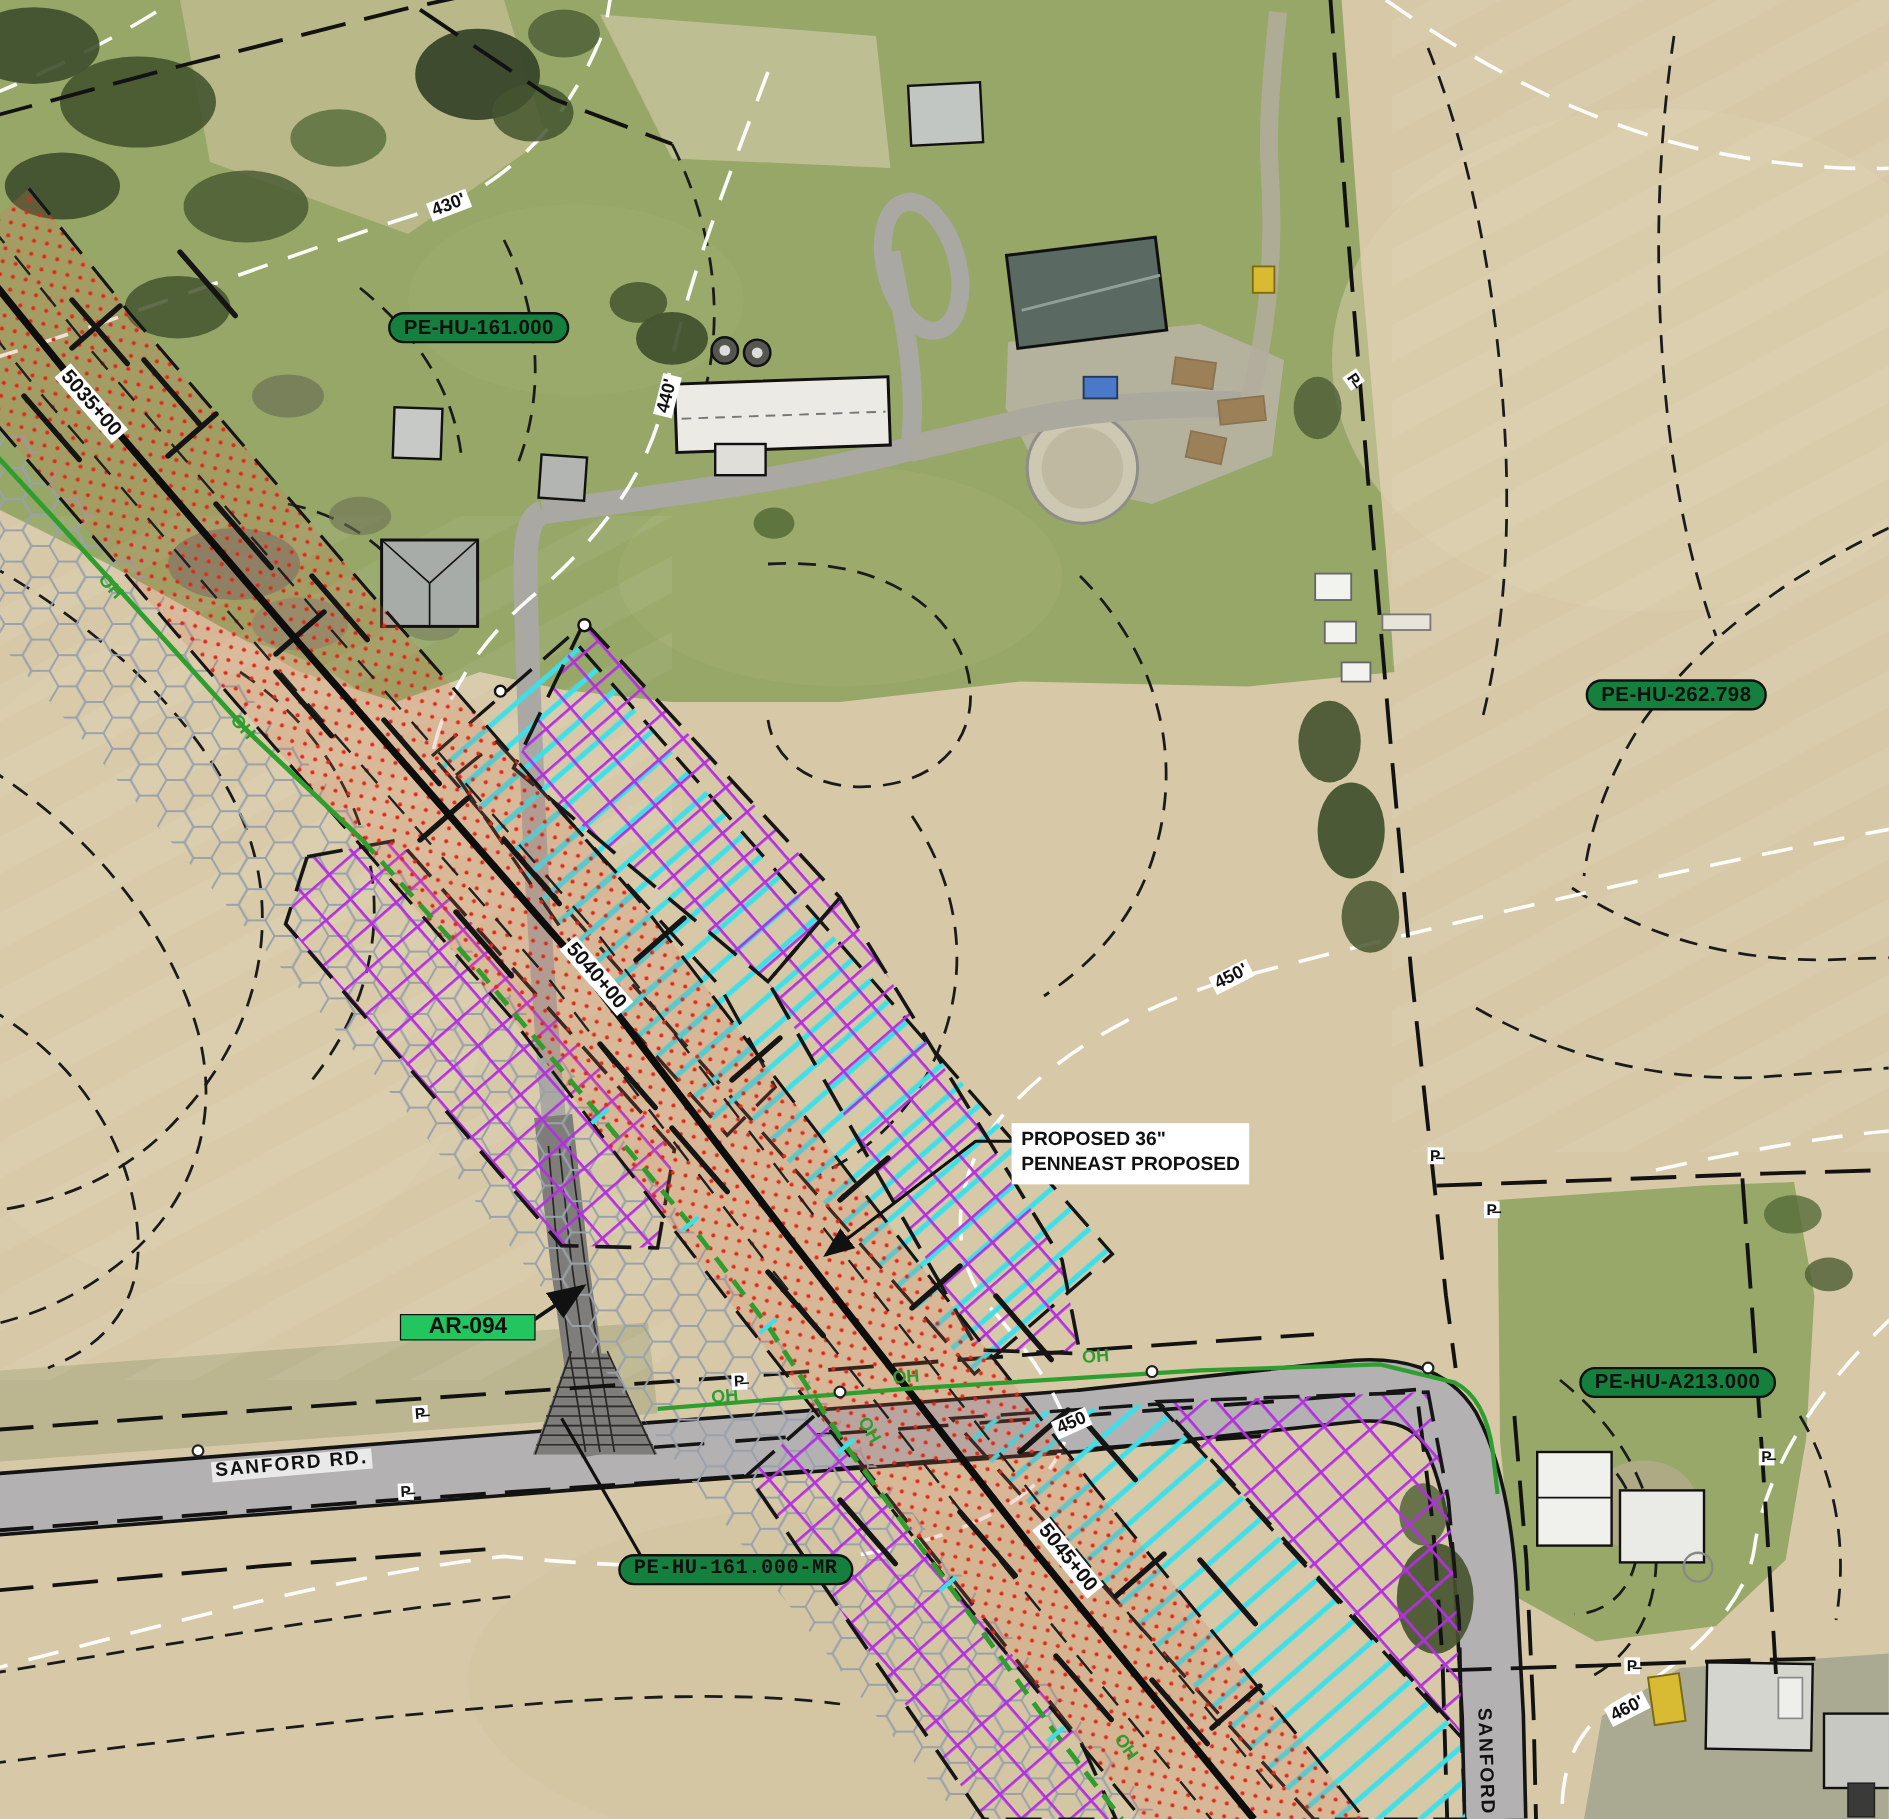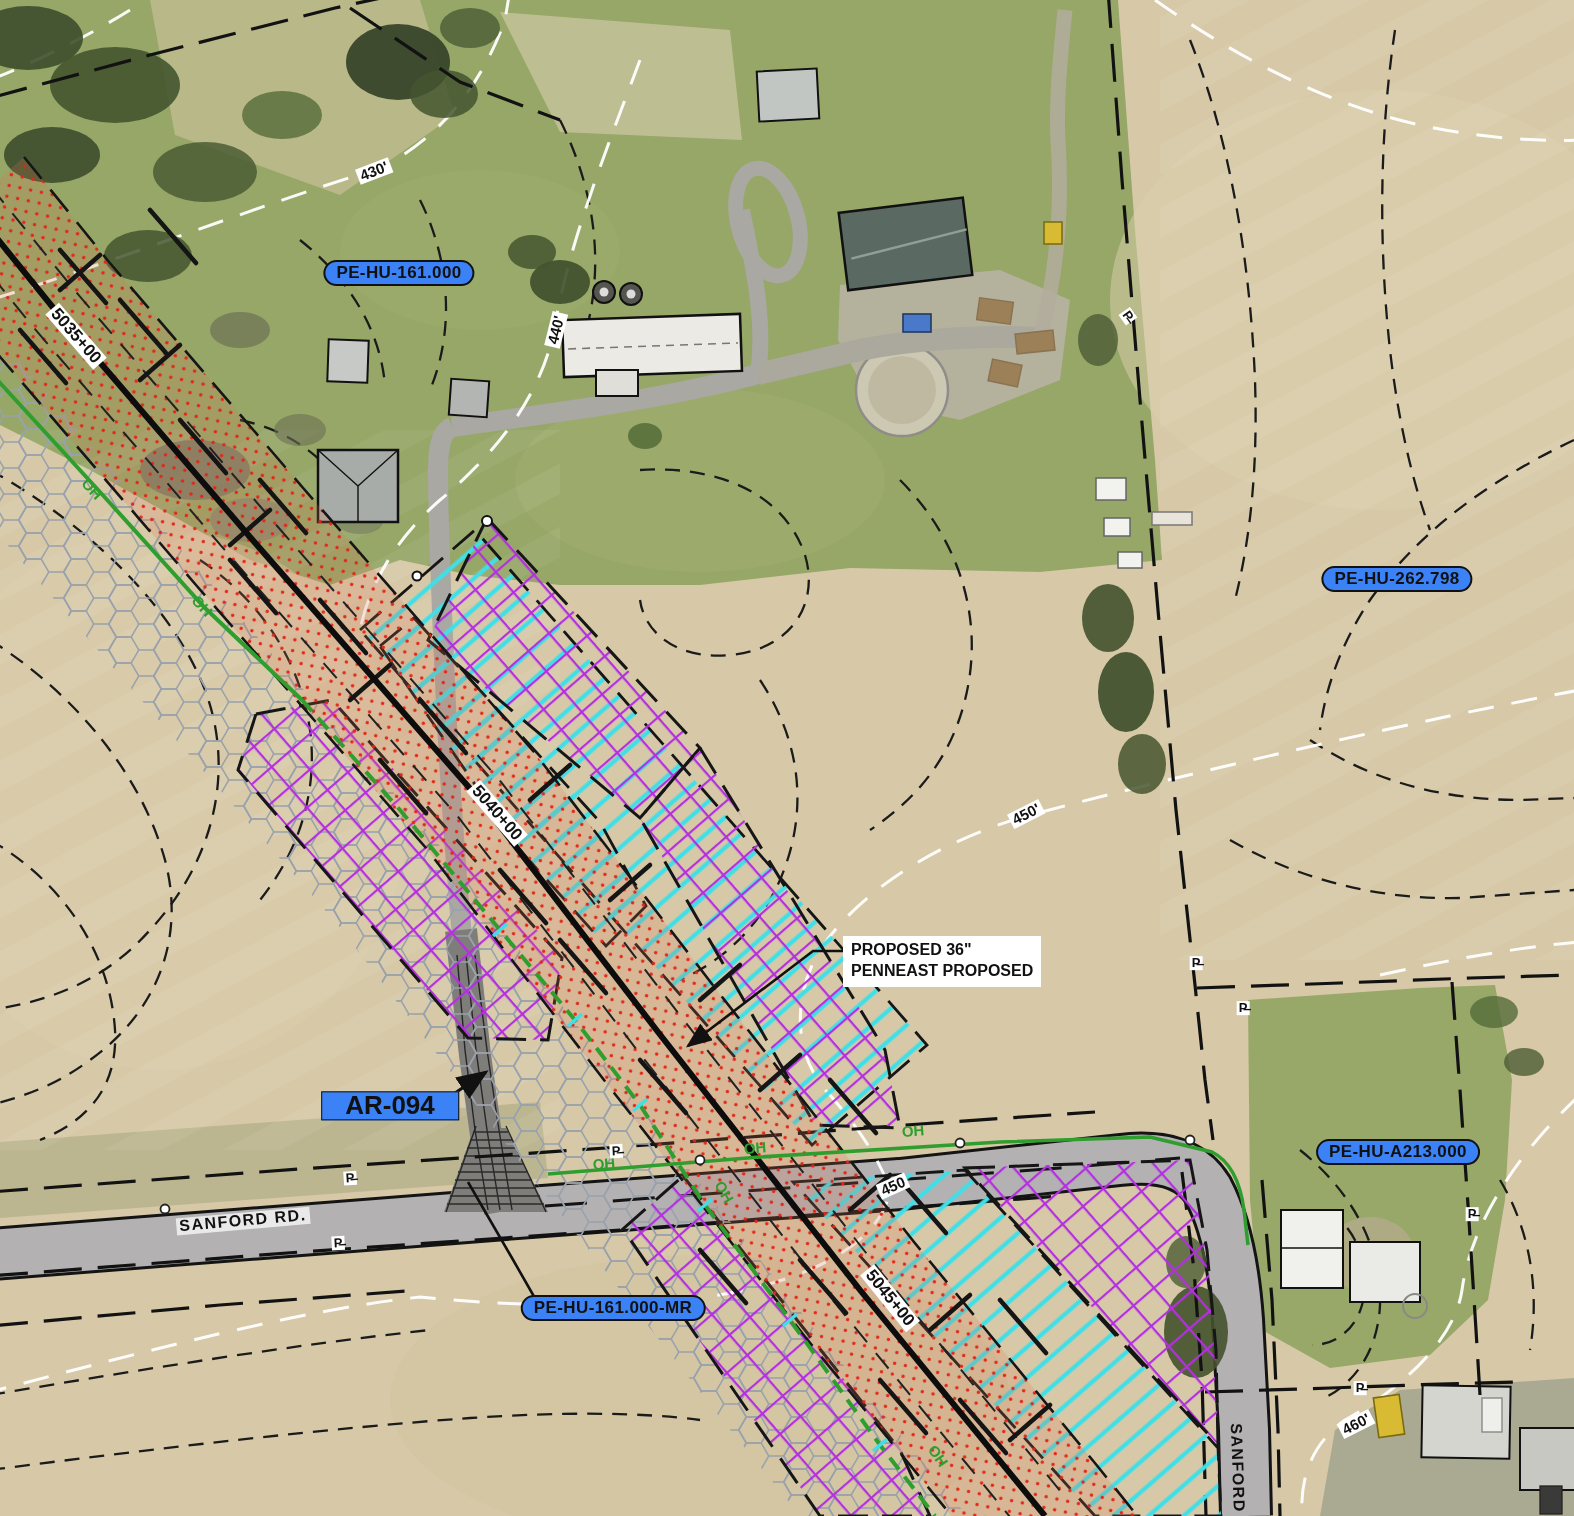--- a/index.html
+++ b/index.html
@@ -1,29 +1,29 @@
 <!DOCTYPE html>
 <html><head>
 <meta charset="utf-8">
 <style>
   html,body{margin:0;padding:0;background:#d7c9a7;}
   #stage{position:relative;width:1574px;height:1516px;overflow:hidden;
          font-family:"Liberation Sans",sans-serif;}
   #scene{position:absolute;left:0;top:0;}
   .lbl{position:absolute;white-space:nowrap;color:#111;
        transform:translate(-50%,-50%);line-height:1.05;}
-  .pill{background:#3b82f6;border:2px solid #111;border-radius:14px;
+  .pill{background:#15803d;border:2px solid #111;border-radius:14px;
         padding:2px 11px;font-size:17px;font-weight:600;letter-spacing:.4px;}
   .station{background:#fff;padding:0 3px;font-size:17px;font-weight:600;}
   .contour{background:#fff;padding:0 3px;font-size:15px;font-weight:600;}
   .roadname{background:rgba(255,255,255,.72);padding:0 3px;font-size:16px;
         font-weight:600;letter-spacing:1.5px;}
   .oh{color:#2f9e2f;font-size:15px;font-weight:700;}
   .pl{background:#fff;padding:0 2px;font-size:13px;font-weight:700;}
-  .ar{background:#3b82f6;border:1.5px solid #111;padding:0 23px;font-size:26px;font-weight:600;}
+  .ar{background:#22c55e;border:1.5px solid #111;padding:0 23px;font-size:19px;font-weight:600;}
   .callout{position:absolute;background:#fff;padding:4px 8px 5px 8px;font-size:16px;
         font-weight:700;line-height:1.3;transform:none;color:#111;}
 </style>
 </head>
 <body>
 
 <div id="stage">
 <svg id="scene" width="1574" height="1516" viewBox="0 0 1574 1516" xmlns="http://www.w3.org/2000/svg">
   <defs>
     <pattern id="redDots" width="11" height="11" patternUnits="userSpaceOnUse" patternTransform="rotate(12)">
@@ -309,21 +309,21 @@
   <g fill="none" stroke="#111" stroke-width="2.6">
     <path d="M468,1182 L512,1258 L536,1300"></path>
     <path d="M845,951 L813,951 L688,1046" marker-end="url(#arrow)"></path>
     <path d="M430,1110 L486,1072" stroke-width="3.2" marker-end="url(#arrow)"></path>
   </g>
 </svg>
 
 <div class="lbl pill" style="left:399px;top:273px;">PE-HU-161.000</div>
 <div class="lbl pill" style="left:1397px;top:579px;">PE-HU-262.798</div>
 <div class="lbl pill" style="left:1398px;top:1152px;">PE-HU-A213.000</div>
-<div class="lbl pill" style="left:613px;top:1308px;">PE-HU-161.000-MR</div>
+<div class="lbl pill" style="left:613px;top:1308px;font-family:Liberation Mono, monospace;">PE-HU-161.000-MR</div>
 
 <div class="lbl station" style="left:76px;top:336px;transform:translate(-50%,-50%) rotate(49deg);">5035+00</div>
 <div class="lbl station" style="left:497px;top:813px;transform:translate(-50%,-50%) rotate(49deg);">5040+00</div>
 <div class="lbl station" style="left:890px;top:1298px;transform:translate(-50%,-50%) rotate(51deg);">5045+00</div>
 
 <div class="lbl contour" style="left:374px;top:171px;transform:translate(-50%,-50%) rotate(-21deg);">430'</div>
 <div class="lbl contour" style="left:556px;top:330px;transform:translate(-50%,-50%) rotate(-76deg);">440'</div>
 <div class="lbl contour" style="left:1026px;top:814px;transform:translate(-50%,-50%) rotate(-27deg);">450'</div>
 <div class="lbl contour" style="left:893px;top:1186px;transform:translate(-50%,-50%) rotate(-24deg);">450</div>
 <div class="lbl contour" style="left:1356px;top:1424px;transform:translate(-50%,-50%) rotate(-27deg);">460'</div>

